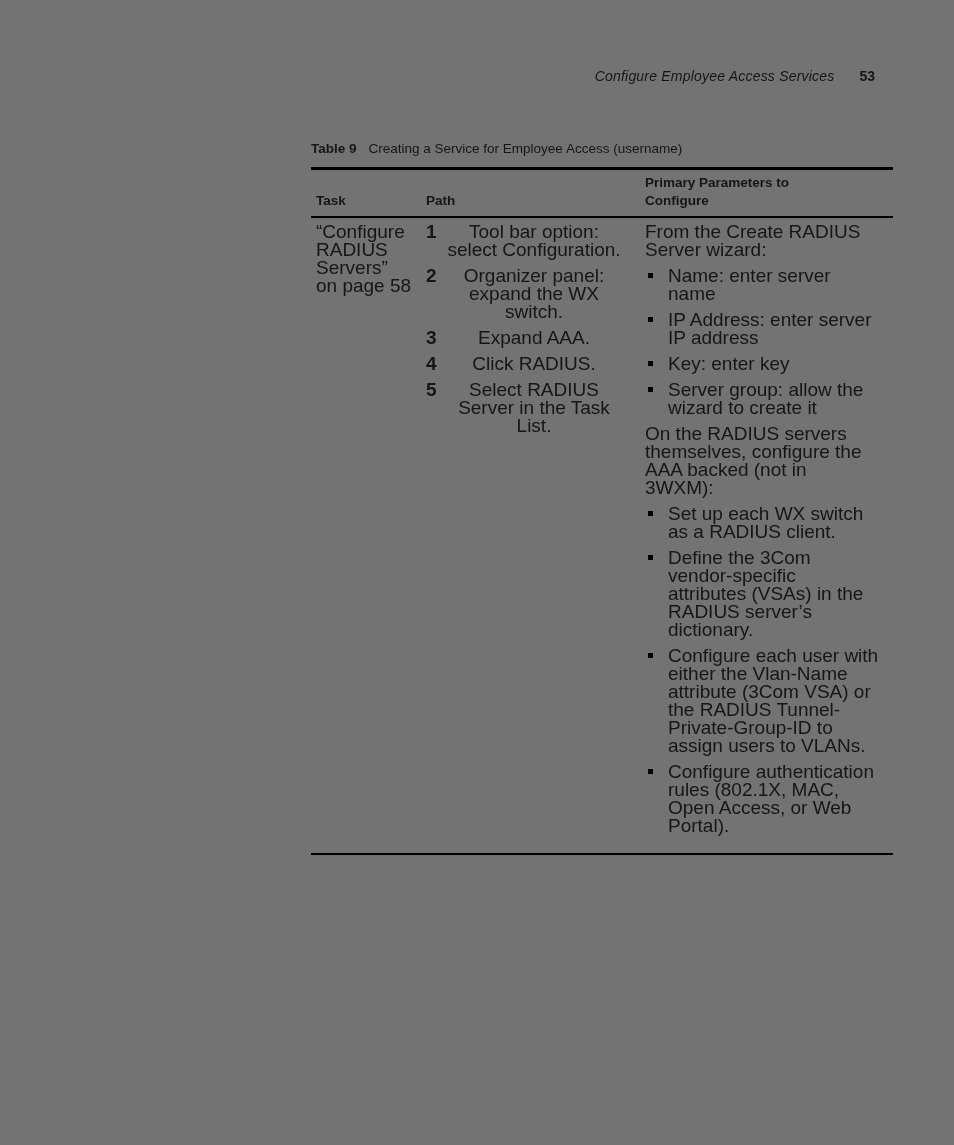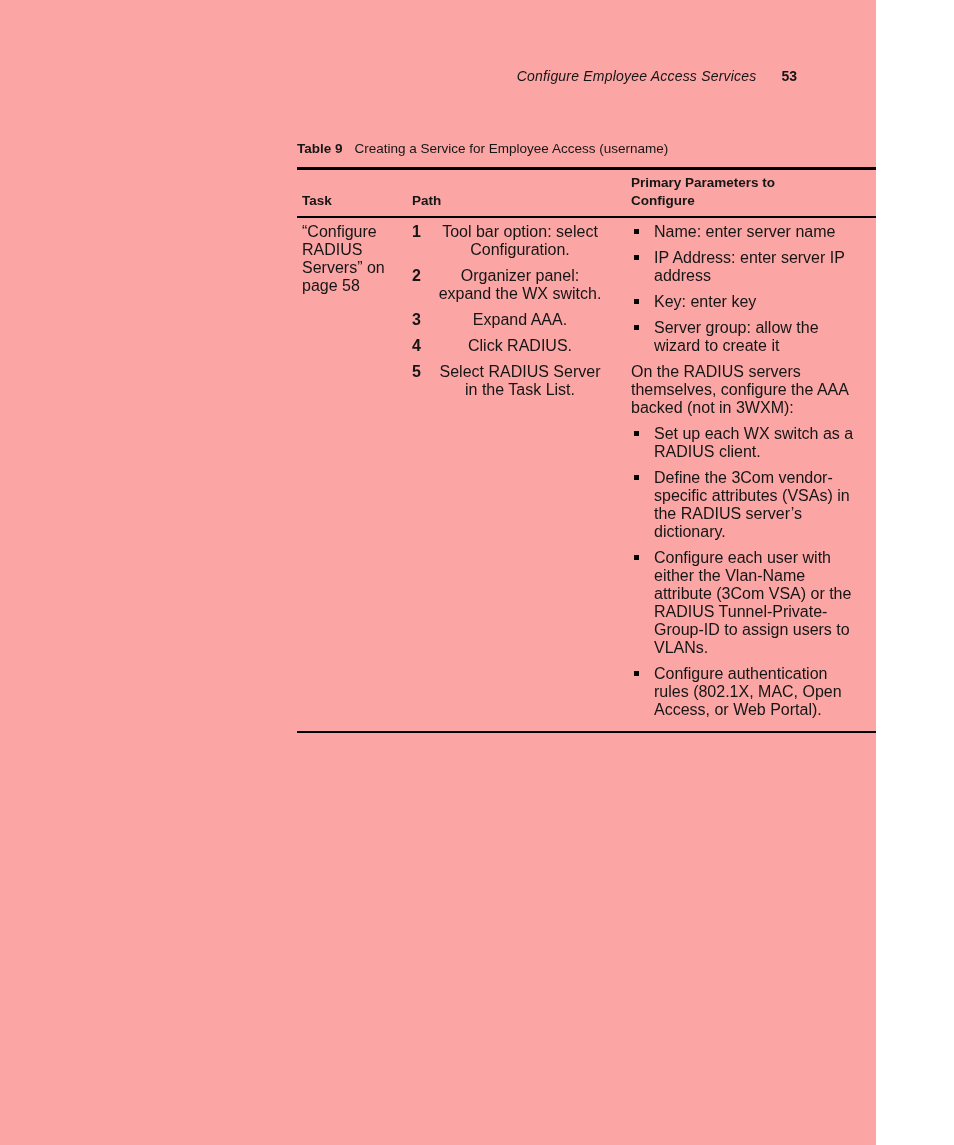--- a/index.html
+++ b/index.html
@@ -1,21 +1,21 @@
 <!DOCTYPE html>
 <html><head>
 <meta charset="utf-8">
 <style>
   * { margin: 0; padding: 0; box-sizing: border-box; }
   html, body { background: #ffffff; }
   .page {
     position: relative;
-    width: 876px;
+    width: 954px;
     height: 1145px;
-    background: #fca5a5;
+    background: #737373;
     font-family: "Liberation Sans", sans-serif;
     color: #161616;
     overflow: hidden;
   }
 
   
   .running-header {
     position: absolute;
     top: 68px;
     left: 0;
@@ -25,21 +25,21 @@
     align-items: baseline;
     gap: 25px;
     font-size: 14px;
   }
   .rh-title { font-style: italic; letter-spacing: 0.2px; }
   .rh-page  { font-weight: bold; }
 
   
   .table-block {
     position: absolute;
-    left: 297px;
+    left: 311px;
     top: 141px;
     width: 582px;
   }
   .caption {
     display: flex;
     align-items: baseline;
     gap: 12px;
     font-size: 13.5px;
     margin-bottom: 11px;
   }
@@ -58,22 +58,22 @@
     padding-bottom: 6px;
     font-weight: bold;
     font-size: 13.5px;
     line-height: 18px;
   }
   .header-row .hdr-task { padding-left: 5px; }
   .hdr-params { max-width: 175px; }
 
   .body-row {
     padding-top: 5px;
-    padding-bottom: 4px;
-    font-size: 16px;
+    padding-bottom: 10px;
+    font-size: 19px;
     line-height: 18px;
   }
 
   .task-cell { padding-left: 5px; padding-right: 14px; }
 
   .path-cell { padding-right: 24px; }
   .path-step {
     display: flex;
     align-items: flex-start;
     margin-bottom: 8px;
@@ -154,20 +154,21 @@
           <span class="step-text">Click RADIUS.</span>
         </div>
         <div class="path-step">
           <span class="step-num">5</span>
           <span class="step-text">Select RADIUS Server in the Task List.</span>
         </div>
       </div>
 
       <div class="params-cell">
 
+        <div class="params-intro">From the Create RADIUS Server wizard:</div>
 
         <div class="bullet-item">
           <span class="bullet-marker">
               <span class="bullet-square"></span>
             </span>
           <span class="bullet-text">Name: enter server name</span>
         </div>
         <div class="bullet-item">
           <span class="bullet-marker">
               <span class="bullet-square"></span>

